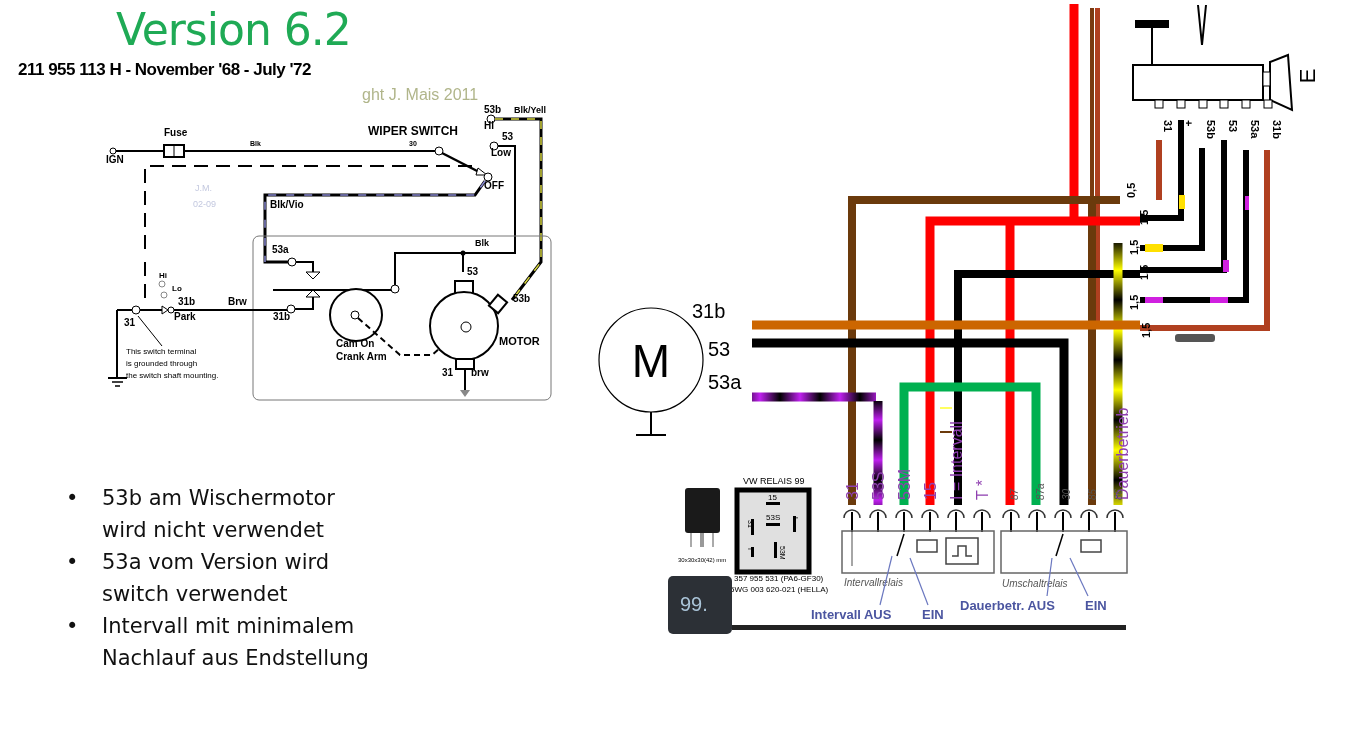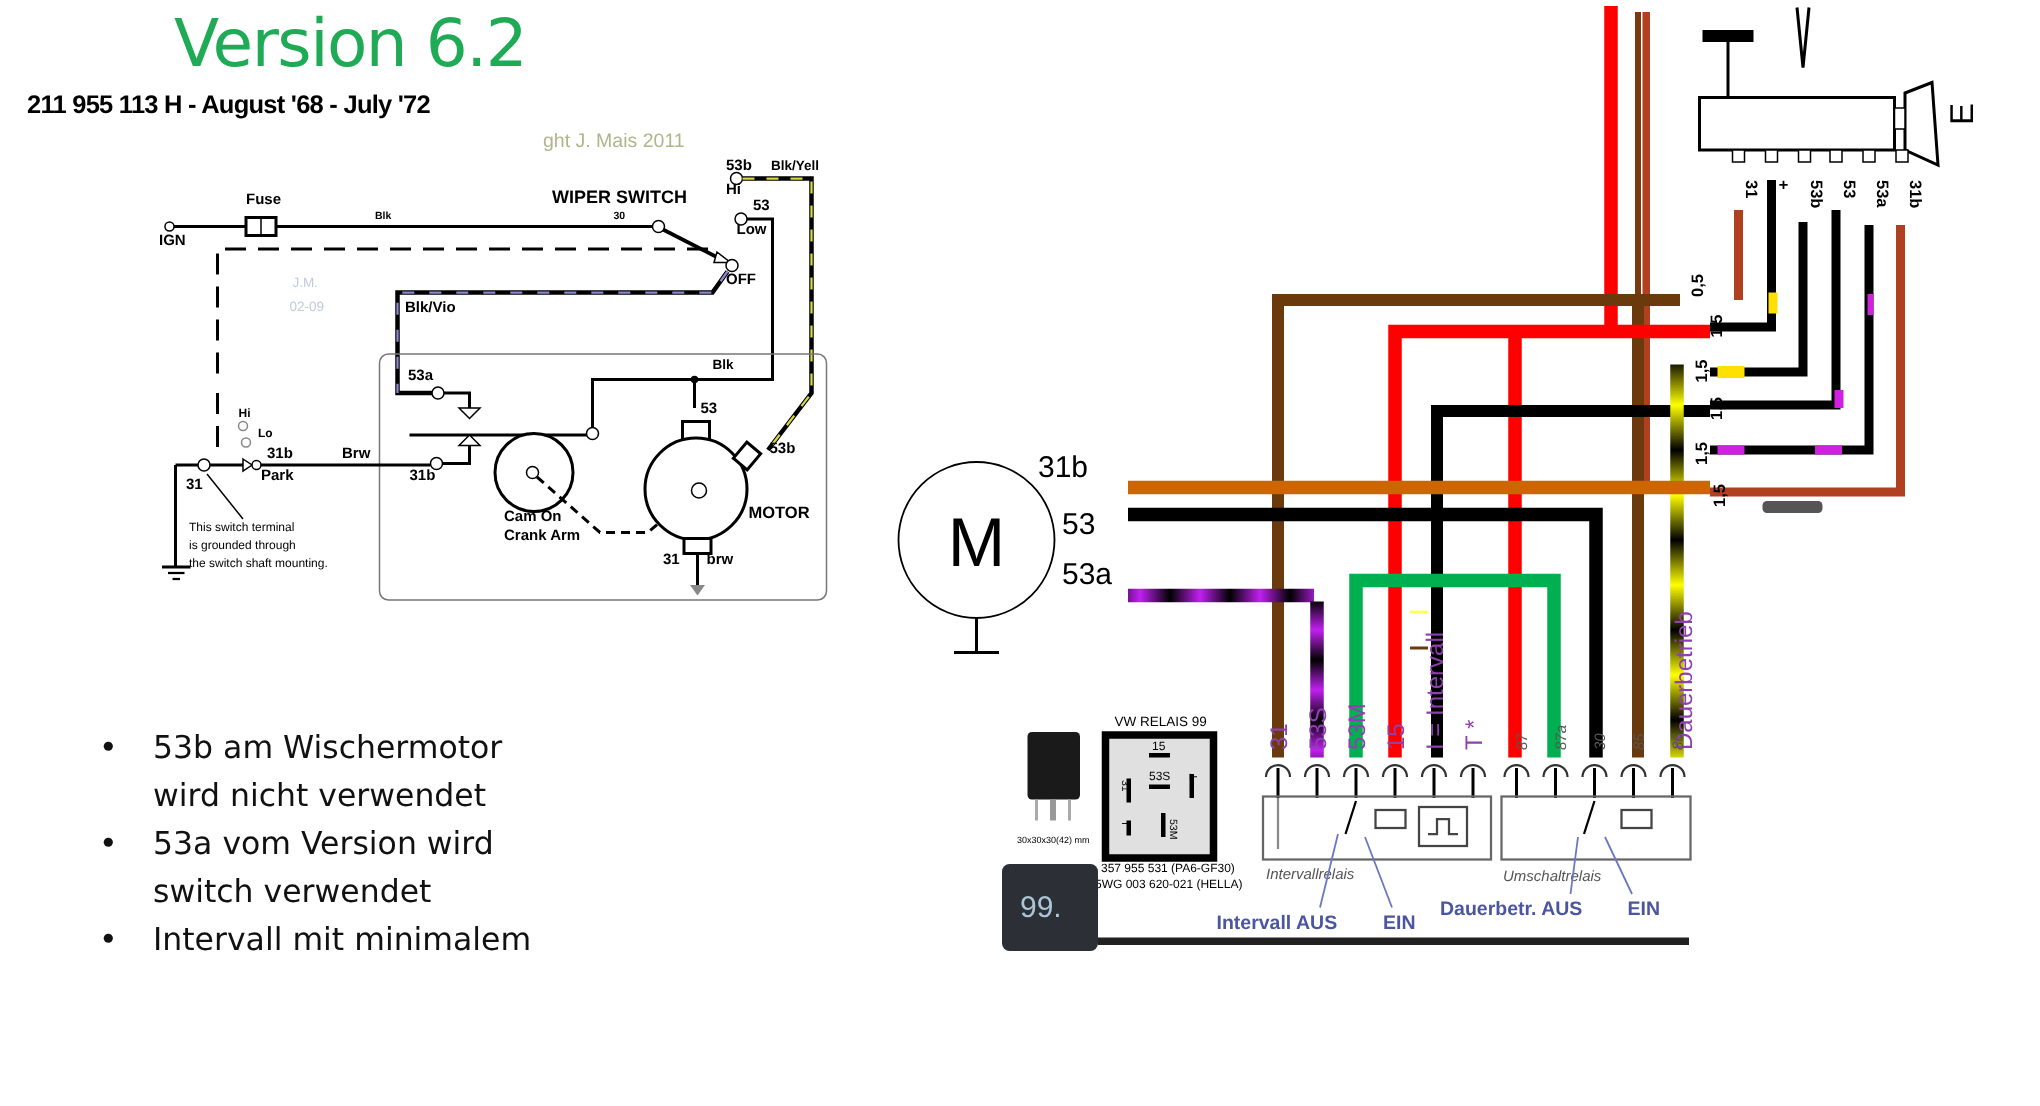--- a/index.html
+++ b/index.html
@@ -1,30 +1,30 @@
 <!DOCTYPE html>
 <html><head>
 <meta charset="utf-8">
 <style>
   html,body{margin:0;padding:0;background:#ffffff;}
   body{width:1360px;height:737px;position:relative;overflow:hidden;font-family:"Liberation Sans",sans-serif;}
   .abs{position:absolute;}
   #title{left:68px;top:4px;font-size:44px;color:#1faa55;font-family:"DejaVu Sans",sans-serif;letter-spacing:-1px;margin-left:48px;}
   #subtitle{left:18px;top:60px;font-size:17px;font-weight:bold;color:#000;letter-spacing:-0.5px;}
-  #copyright{left:362px;top:86px;font-size:13px;color:#b0b58a;}
+  #copyright{left:362px;top:86px;font-size:16px;color:#b0b58a;}
   .bullets{left:66px;top:482px;margin:0;padding:0;list-style:none;font-family:"DejaVu Sans",sans-serif;font-size:21px;color:#111;line-height:32px;}
   .bullets li{position:relative;padding-left:36px;width:300px;}
   .bullets li .dot{position:absolute;left:0;top:0;}
   svg text{font-family:"Liberation Sans",sans-serif;}
 </style>
 </head>
 <body>
 
 <div class="abs" id="title">Version 6.2</div>
-<div class="abs" id="subtitle">211 955 113 H - August '68 - July '72</div>
+<div class="abs" id="subtitle">211 955 113 H - November '68 - July '72</div>
 <div class="abs" id="copyright">ght J. Mais 2011</div>
 
 <svg class="abs" style="left:0;top:0" width="600" height="420">
   <g font-size="10" font-weight="bold" fill="#000">
 
     <circle cx="113" cy="151" r="3" fill="#fff" stroke="#000"></circle>
     <text x="106" y="163">IGN</text>
     <line x1="116" y1="151" x2="164" y2="151" stroke="#000" stroke-width="2"></line>
     <rect x="164" y="145" width="20" height="12" fill="#fff" stroke="#000" stroke-width="2"></rect>
     <line x1="174" y1="145" x2="174" y2="157" stroke="#000"></line>
@@ -115,21 +115,21 @@
     <text x="126" y="378" font-size="8" font-weight="normal">the switch shaft mounting.</text>
     <line x1="108" y1="378" x2="127" y2="378" stroke="#000" stroke-width="2"></line>
     <line x1="112" y1="382" x2="123" y2="382" stroke="#000" stroke-width="1.5"></line>
     <line x1="115" y1="386" x2="120" y2="386" stroke="#000" stroke-width="1.5"></line>
   </g>
 </svg>
 
 <ul class="abs bullets">
   <li><span class="dot">•</span><span>53b am Wischermotor</span><br><span>wird nicht verwendet</span></li>
   <li><span class="dot">•</span><span>53a vom Version wird</span><br><span>switch verwendet</span></li>
-  <li><span class="dot">•</span><span>Intervall mit minimalem</span><br></li>
+  <li><span class="dot">•</span><span>Intervall mit minimalem</span><br><span>Nachlauf aus Endstellung</span></li>
 </ul>
 
 <svg class="abs" style="left:580px;top:0" width="780" height="737">
   <defs>
     <linearGradient id="vioStripeH" x1="0" x2="1" y1="0" y2="0" spreadMethod="repeat">
       <stop offset="0" stop-color="#000"></stop>
         <stop offset="0.5" stop-color="#c020f0"></stop>
         <stop offset="1" stop-color="#000"></stop>
     </linearGradient>
     <pattern id="vioH" width="40" height="10" patternUnits="userSpaceOnUse">

